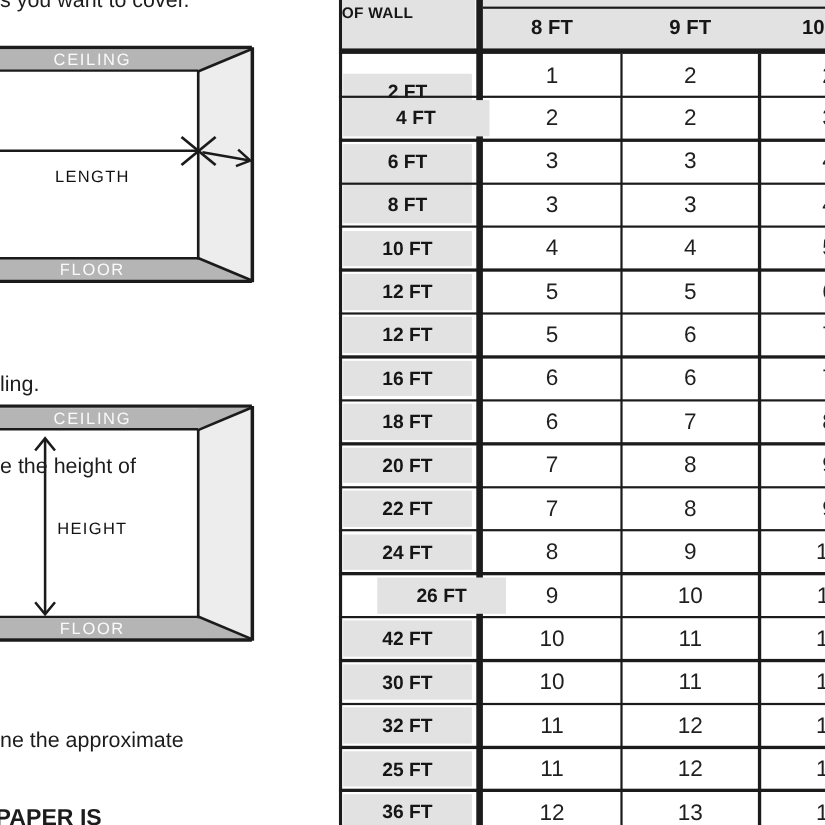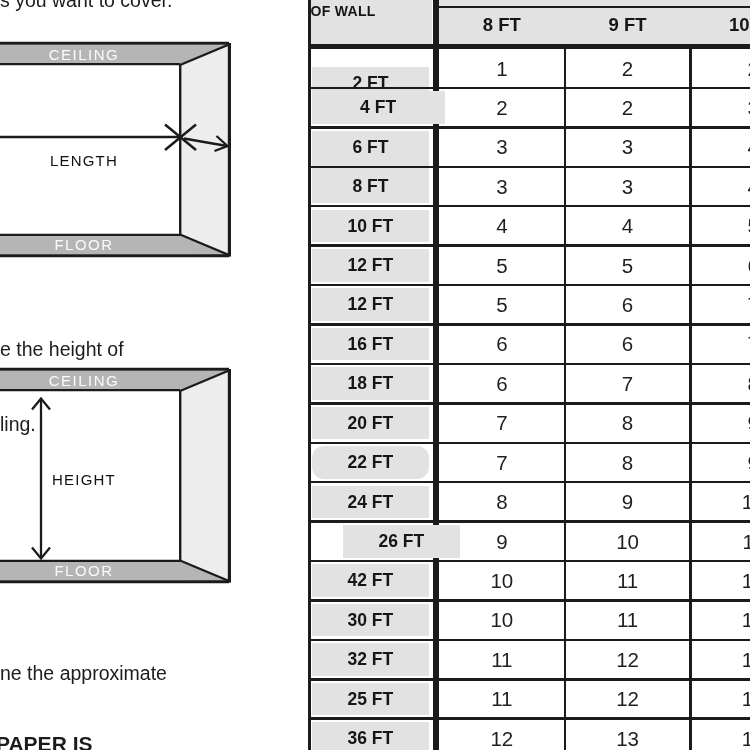--- a/index.html
+++ b/index.html
@@ -19,22 +19,22 @@
               letter-spacing:0.3px;}
 </style>
 </head>
 <body>
 
 <div class="screen">
 
   <div class="frag" style="top:-12px;">s you want to cover.</div>
 
   <div class="frag" style="top:287px;line-height:25px;">
+    <span style="display:block;">ling.</span>
     <span style="display:block;">e the height of</span>
-    <span style="display:block;">ling.</span>
   </div>
 
   <div class="frag" style="top:613px;line-height:24px;">
     <span style="display:block;">ne the approximate</span>
     
   </div>
 
   <div class="frag bold" style="top:732px;left:-4px;font-size:21px;">PAPER IS</div>
 
   <svg style="position:absolute;left:0;top:0;" width="234" height="262" viewBox="0 0 234 262">
@@ -149,21 +149,21 @@
         <div class="rowlabel" style="left: 3.6px; top: 367.26px; width: 117.6px; height: 32.6px; line-height: 32.6px;">18 FT</div>
         <div class="cellval" style="left: 131px; top: 363.86px; width: 125.7px; height: 39.42px; line-height: 39.42px;">6</div>
         <div class="cellval" style="left: 256.7px; top: 363.86px; width: 125.7px; height: 39.42px; line-height: 39.42px;">7</div>
         <div class="cellval" style="left: 382.4px; top: 363.86px; width: 125.7px; height: 39.42px; line-height: 39.42px;">8</div>
         <div class="blk" style="left: 0px; top: 402.08px; width: 442px; height: 2.5px;"></div>
         <div class="rowlabel" style="left: 3.6px; top: 406.68px; width: 117.6px; height: 32.6px; line-height: 32.6px;">20 FT</div>
         <div class="cellval" style="left: 131px; top: 403.28px; width: 125.7px; height: 39.42px; line-height: 39.42px;">7</div>
         <div class="cellval" style="left: 256.7px; top: 403.28px; width: 125.7px; height: 39.42px; line-height: 39.42px;">8</div>
         <div class="cellval" style="left: 382.4px; top: 403.28px; width: 125.7px; height: 39.42px; line-height: 39.42px;">9</div>
         <div class="blk" style="left: 0px; top: 441.5px; width: 442px; height: 2.5px;"></div>
-        <div class="rowlabel" style="left: 3.6px; top: 446.1px; width: 117.6px; height: 32.6px; line-height: 32.6px; border-radius: 12px;">22 FT</div>
+        <div class="rowlabel" style="left: 3.6px; top: 446.1px; width: 117.6px; height: 32.6px; line-height: 32.6px;">22 FT</div>
         <div class="cellval" style="left: 131px; top: 442.7px; width: 125.7px; height: 39.42px; line-height: 39.42px;">7</div>
         <div class="cellval" style="left: 256.7px; top: 442.7px; width: 125.7px; height: 39.42px; line-height: 39.42px;">8</div>
         <div class="cellval" style="left: 382.4px; top: 442.7px; width: 125.7px; height: 39.42px; line-height: 39.42px;">9</div>
         <div class="blk" style="left: 0px; top: 480.92px; width: 442px; height: 2.5px;"></div>
         <div class="rowlabel" style="left: 3.6px; top: 485.52px; width: 117.6px; height: 32.6px; line-height: 32.6px;">24 FT</div>
         <div class="cellval" style="left: 131px; top: 482.12px; width: 125.7px; height: 39.42px; line-height: 39.42px;">8</div>
         <div class="cellval" style="left: 256.7px; top: 482.12px; width: 125.7px; height: 39.42px; line-height: 39.42px;">9</div>
         <div class="cellval" style="left: 382.4px; top: 482.12px; width: 125.7px; height: 39.42px; line-height: 39.42px;">10</div>
         <div class="blk" style="left: 0px; top: 520.34px; width: 442px; height: 2.5px;"></div>
         <div class="rowlabel" style="left: 3.6px; top: 524.94px; width: 117.6px; height: 32.6px; line-height: 32.6px; margin-left: 31px;">26 FT</div>

